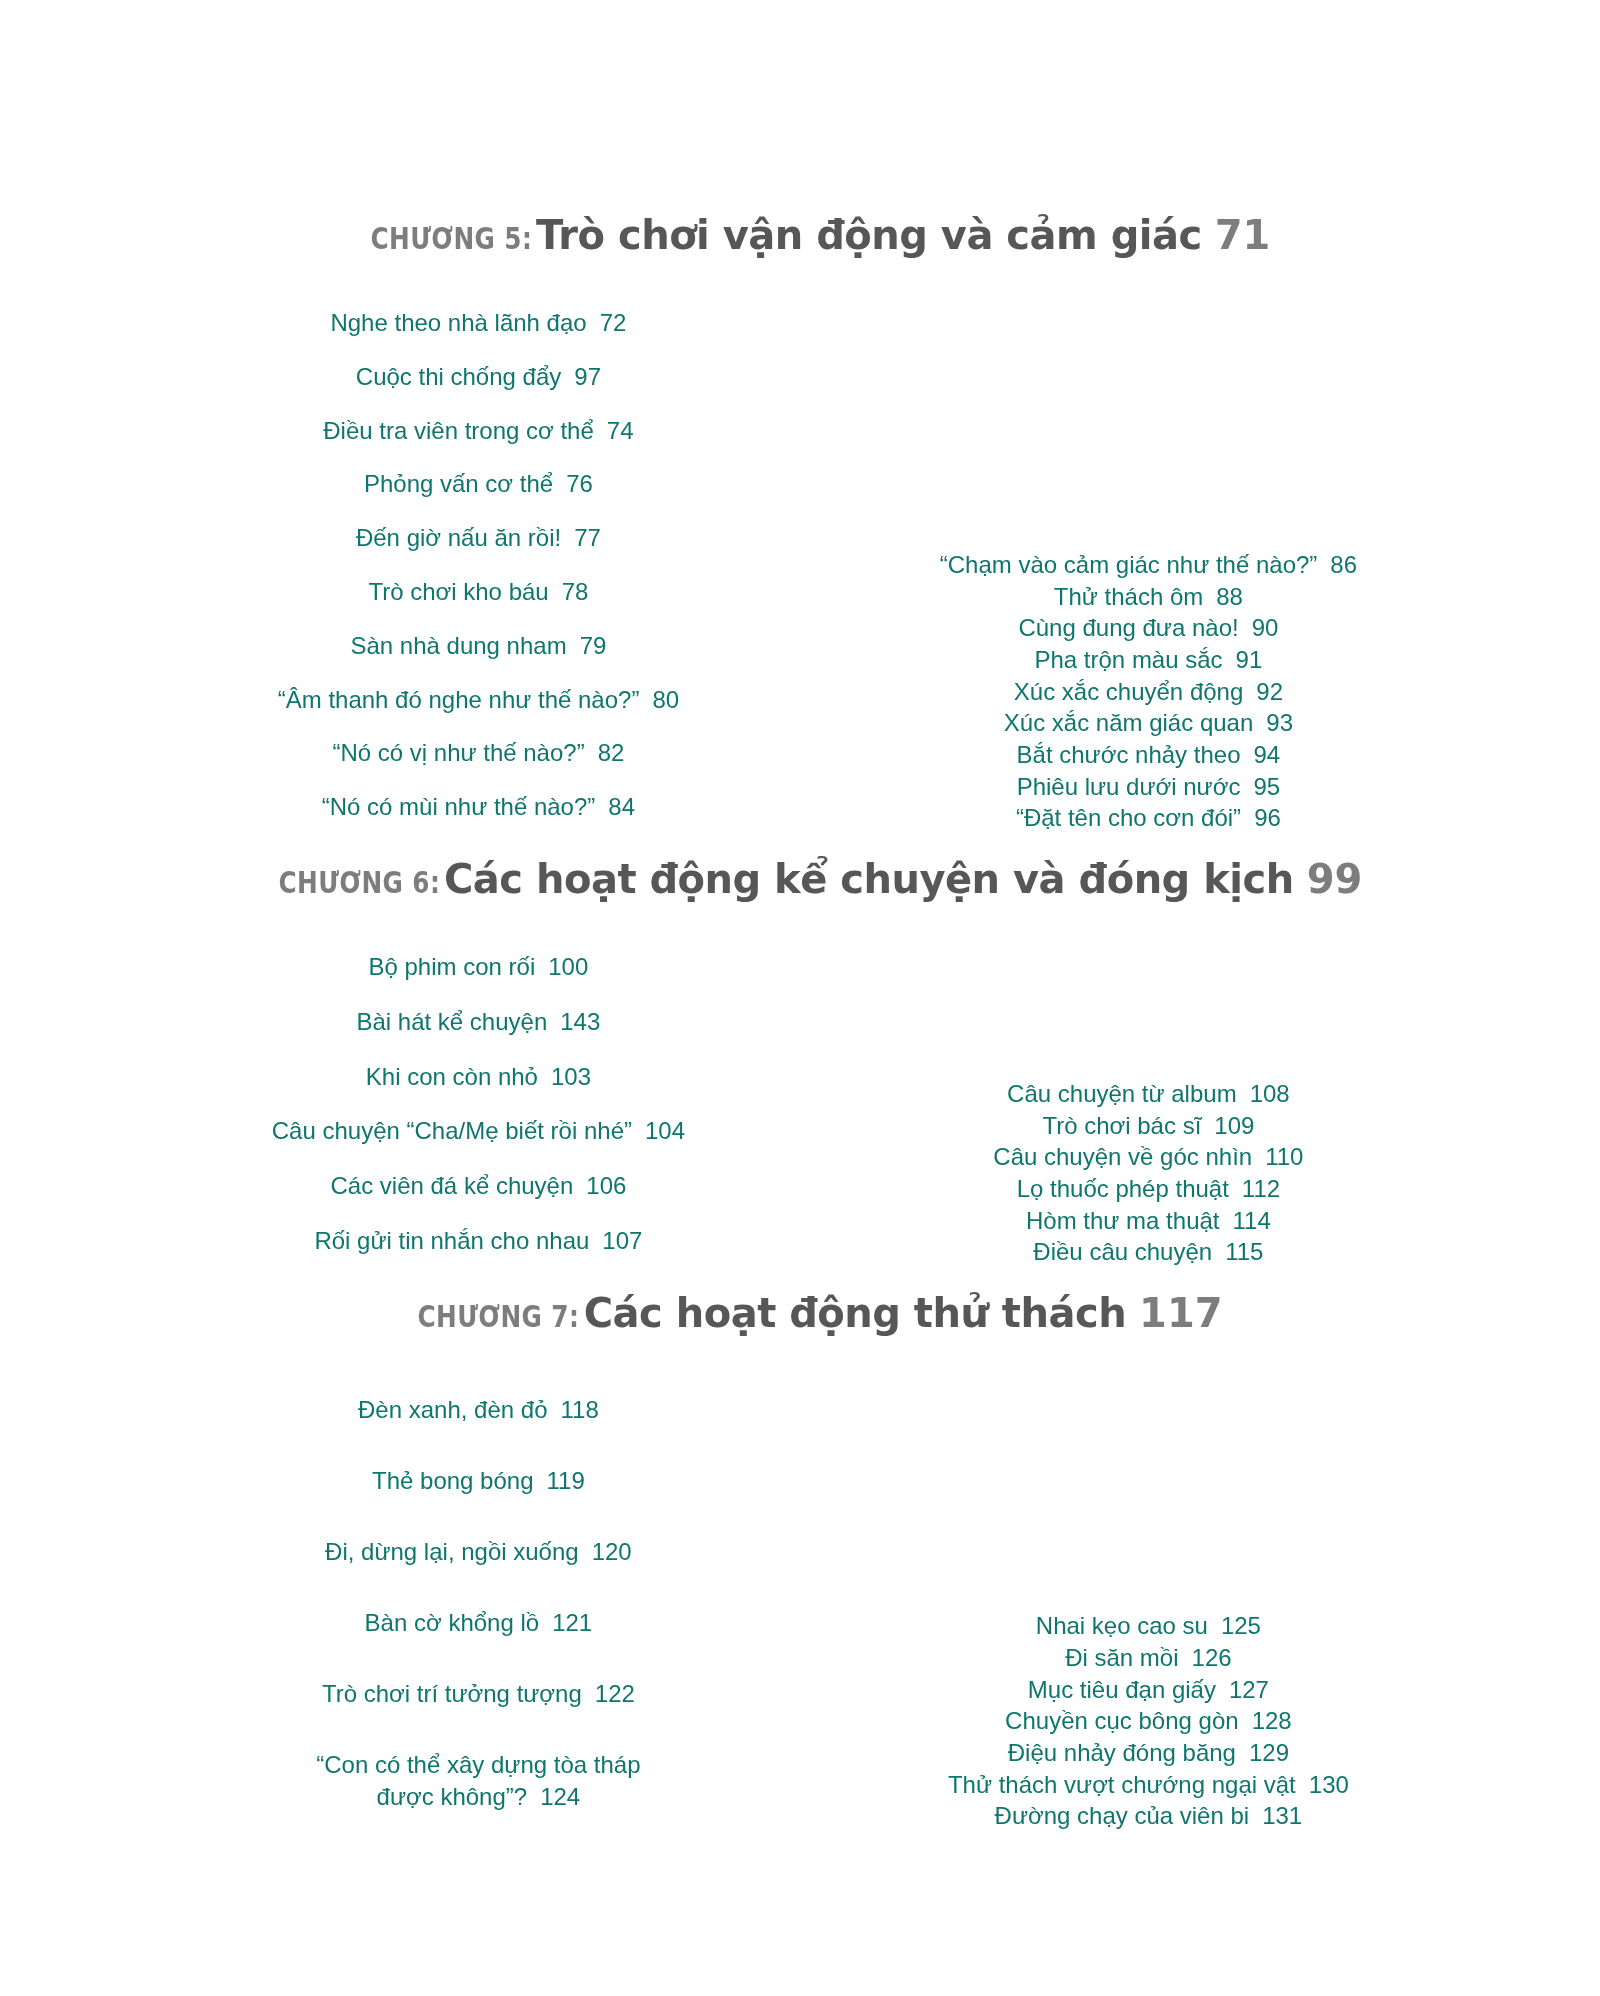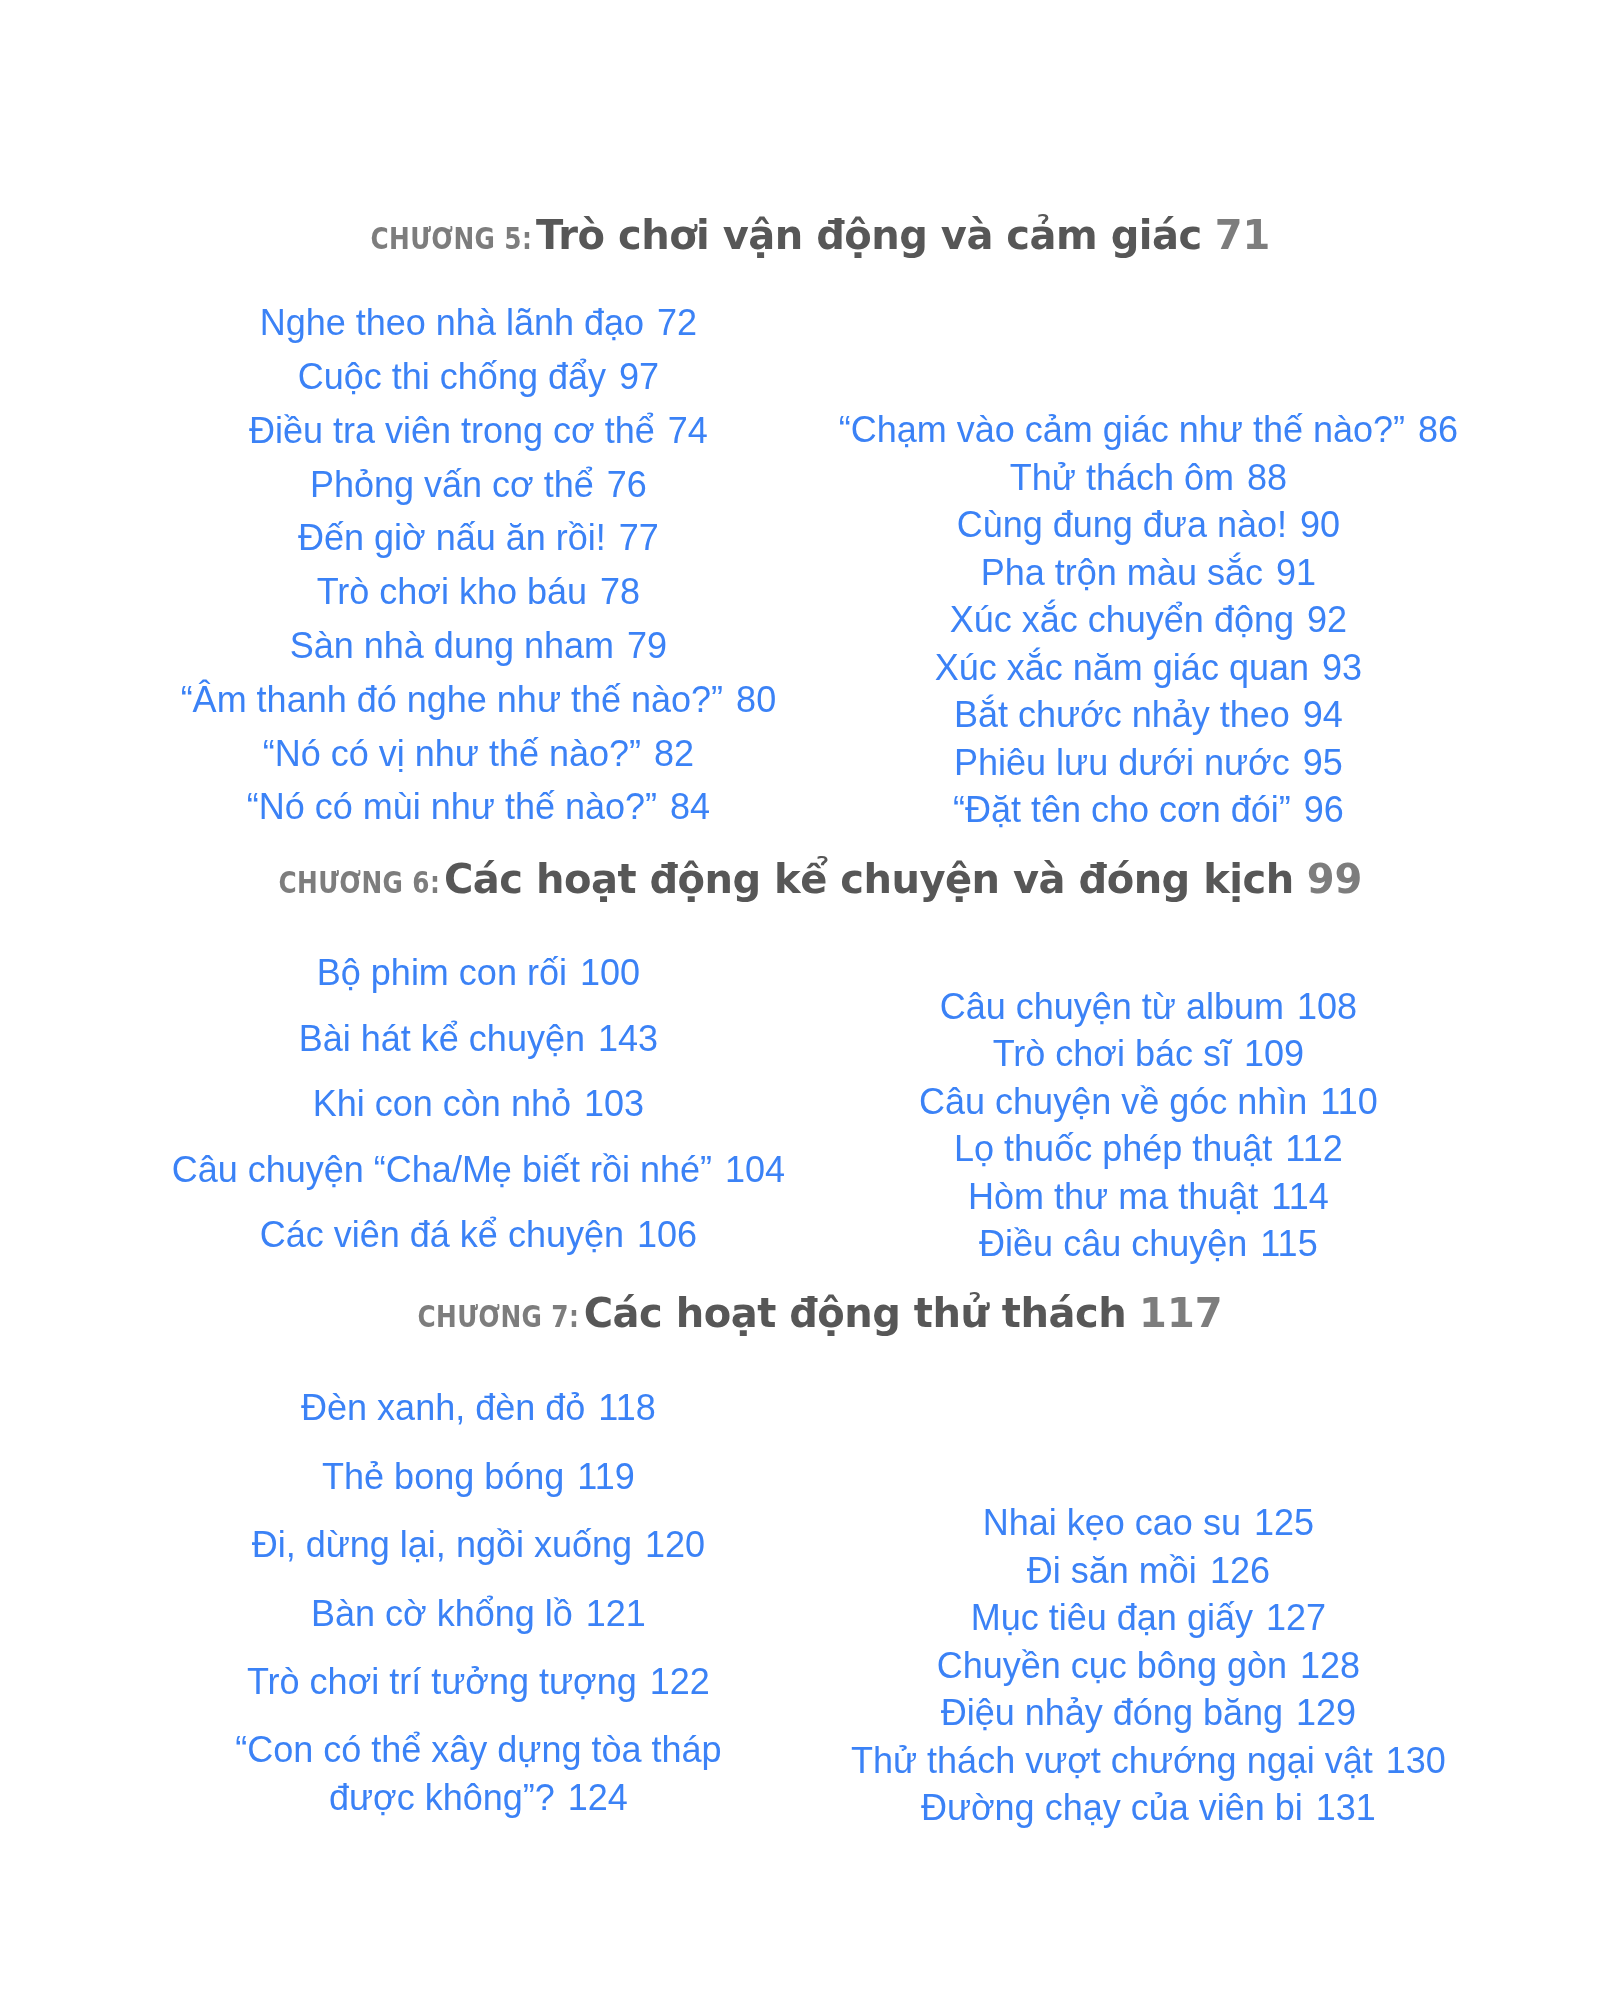--- a/index.html
+++ b/index.html
@@ -57,23 +57,23 @@
     justify-content: space-around;
     align-items: center;
   }
   .col-left  { flex: 0 0 52%; }
   .col-right { flex: 0 0 48%; justify-content: flex-end; }
   .chapter-0 .col { min-height: 538px; }
   .chapter-1 .col { min-height: 328px; }
   .chapter-2 .col { min-height: 458px; }
   .entry {
     text-align: center;
-    font-size: 36px;
+    font-size: 24px;
     line-height: 1.32;
-    color: #3b82f6;
+    color: #0f766e;
   }
   .entry-title {
     white-space: pre-line;
   }
   .entry-page {
     margin-left: 13px;
   }
 </style>
 </head>
 <body>
@@ -109,20 +109,21 @@
     </section>
     <section class="chapter chapter-1">
       <header class="chapter-heading"><span class="ch-label">CHƯƠNG 6:</span><span class="ch-title">Các hoạt động kể chuyện và đóng kịch</span><span class="ch-page">99</span></header>
       <div class="columns">
         <div class="col col-left">
           <div class="entry"><span class="entry-title">Bộ phim con rối</span><span class="entry-page">100</span></div>
           <div class="entry"><span class="entry-title">Bài hát kể chuyện</span><span class="entry-page">143</span></div>
           <div class="entry"><span class="entry-title">Khi con còn nhỏ</span><span class="entry-page">103</span></div>
           <div class="entry"><span class="entry-title">Câu chuyện “Cha/Mẹ biết rồi nhé”</span><span class="entry-page">104</span></div>
           <div class="entry"><span class="entry-title">Các viên đá kể chuyện</span><span class="entry-page">106</span></div>
+          <div class="entry"><span class="entry-title">Rối gửi tin nhắn cho nhau</span><span class="entry-page">107</span></div>
         </div>
         <div class="col col-right">
           <div class="entry"><span class="entry-title">Câu chuyện từ album</span><span class="entry-page">108</span></div>
           <div class="entry"><span class="entry-title">Trò chơi bác sĩ</span><span class="entry-page">109</span></div>
           <div class="entry"><span class="entry-title">Câu chuyện về góc nhìn</span><span class="entry-page">110</span></div>
           <div class="entry"><span class="entry-title">Lọ thuốc phép thuật</span><span class="entry-page">112</span></div>
           <div class="entry"><span class="entry-title">Hòm thư ma thuật</span><span class="entry-page">114</span></div>
           <div class="entry"><span class="entry-title">Điều câu chuyện</span><span class="entry-page">115</span></div>
         </div>
       </div>

